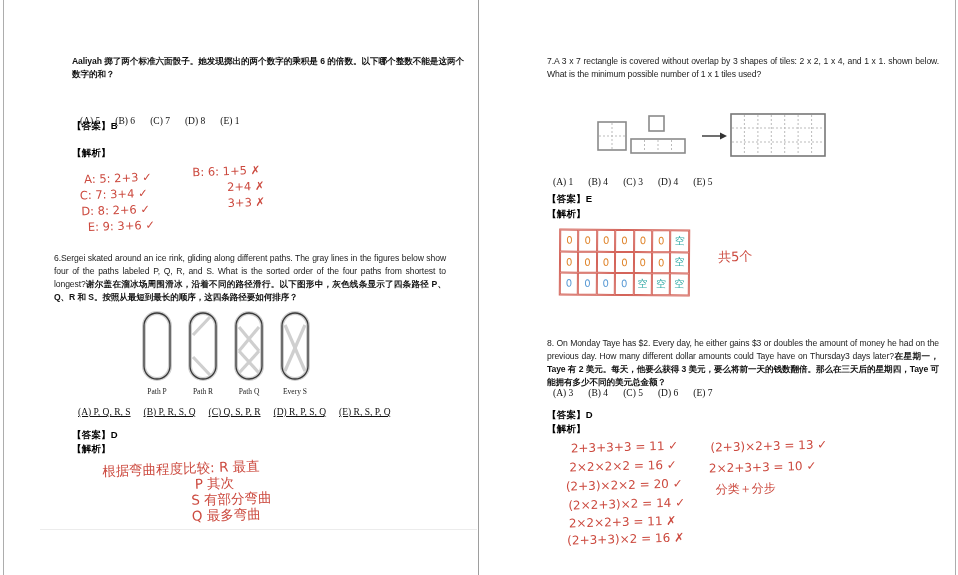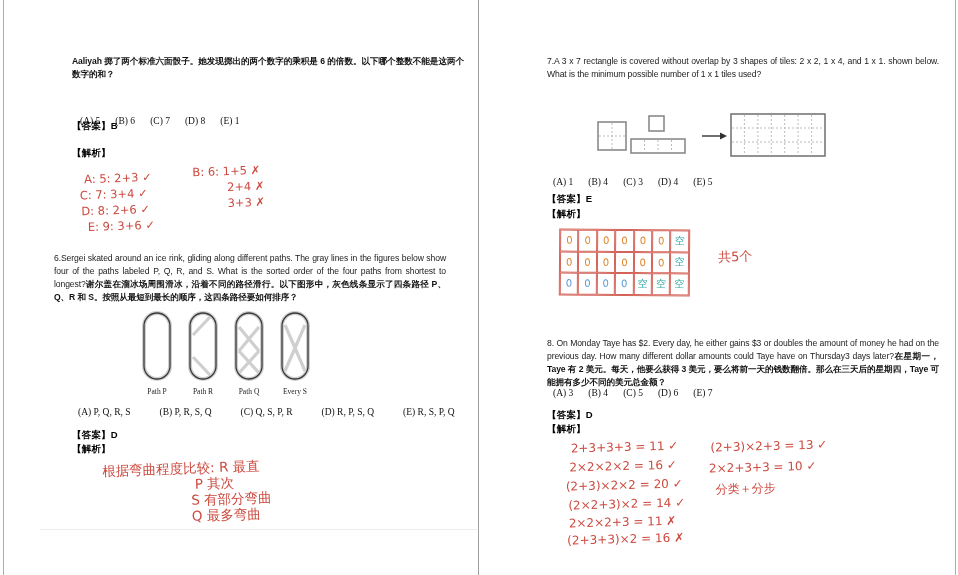--- a/index.html
+++ b/index.html
@@ -104,21 +104,21 @@
         <g stroke="#cfcfcf" stroke-width="3.2">
           <line x1="7" y1="14" x2="27" y2="60"></line>
             <line x1="27" y1="14" x2="7" y2="60"></line>
         </g>
         <rect x="4" y="2" width="26" height="66" rx="13" fill="none" stroke="#3a3a3a" stroke-width="1.3"></rect>
       </svg>
       <div class="figlabel">Every S</div>
     </div>
   </div>
 
-  <div class="abs opts" style="left:78px;top:407px;gap:29px;">
+  <div class="abs opts" style="left:78px;top:407px;gap:13px;text-decoration:underline;">
     <span>(A) P, Q, R, S</span>
     <span>(B) P, R, S, Q</span>
     <span>(C) Q, S, P, R</span>
     <span>(D) R, P, S, Q</span>
     <span>(E) R, S, P, Q</span>
   </div>
 
   <div class="abs ansline" style="left:72px;top:429px;">【答案】D</div>
   <div class="abs ansline" style="left:72px;top:443px;">【解析】</div>
 

